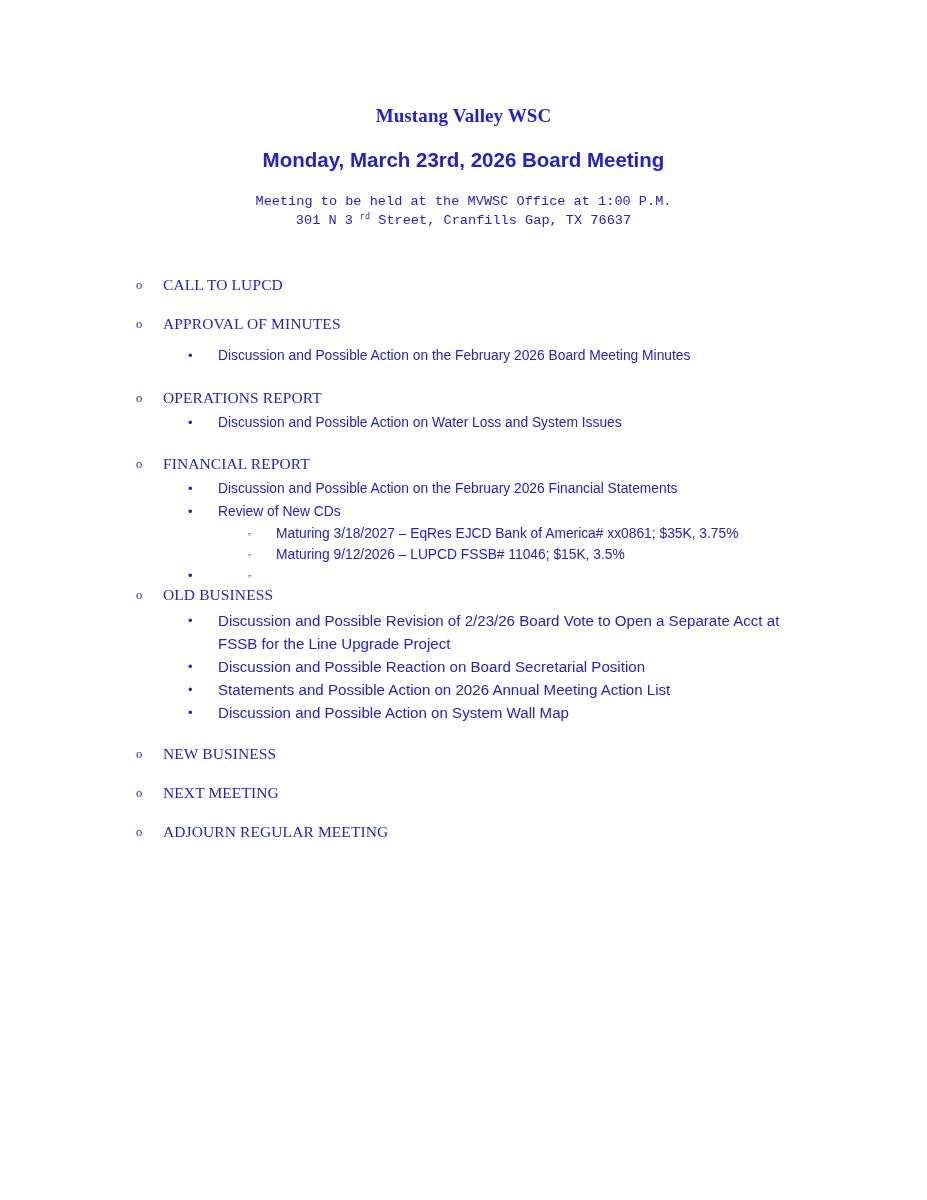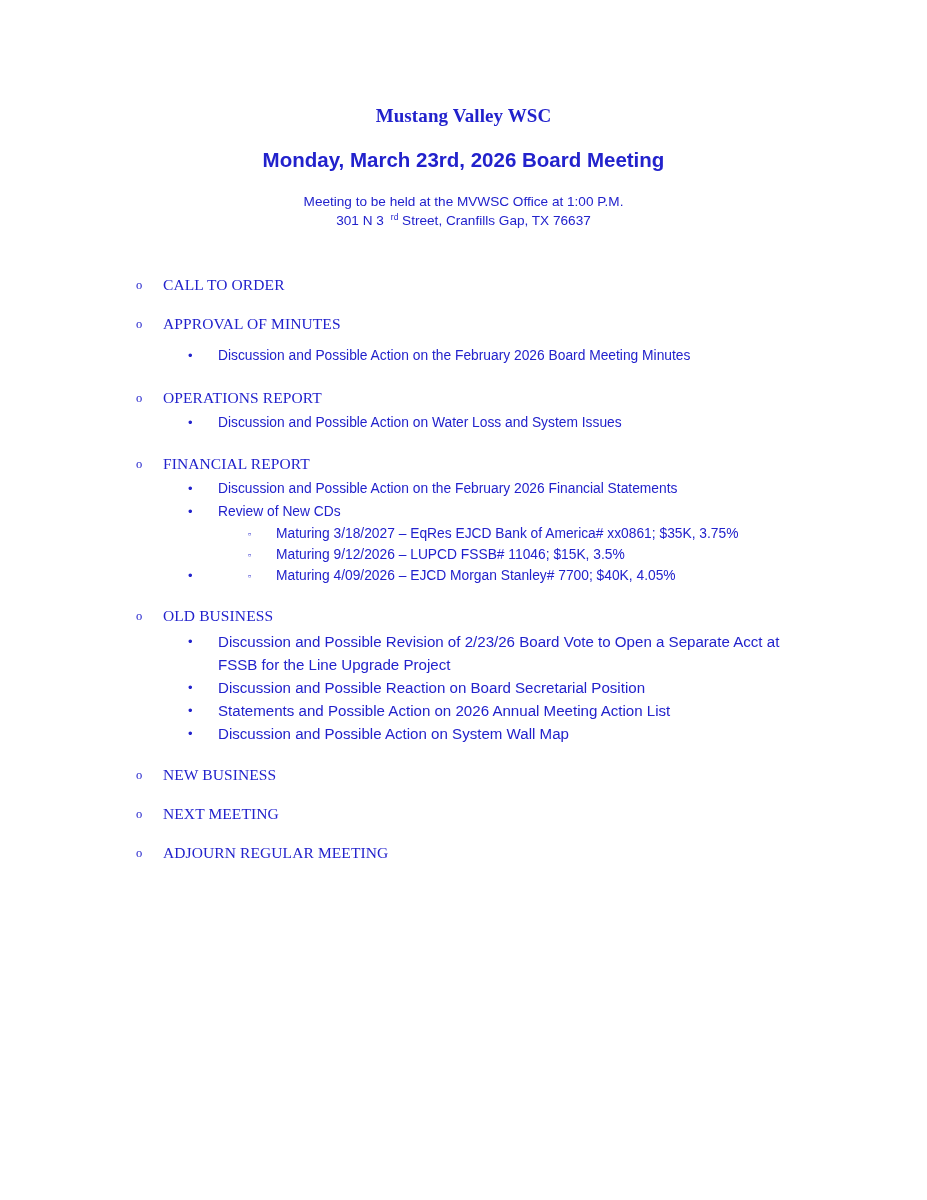--- a/index.html
+++ b/index.html
@@ -41,21 +41,21 @@
     font-family: Liberation Sans, sans-serif;
     font-weight: bold;
     font-size: 20.5px;
     color: #2222cc;
     margin: 0;
     padding-top: 22px;
     line-height: 1.1;
   }
   .meta-block {
     padding-top: 21px;
-    font-family: Liberation Sans, sans-serif;
+    font-family: Liberation Mono, monospace;
     font-size: 13.6px;
     line-height: 19px;
     color: #2222cc;
   }
   .meta-line { margin: 0; }
   sup.ord {
     font-size: 0.62em;
     vertical-align: super;
     line-height: 0;
     margin-left: 7px;
@@ -163,21 +163,21 @@
       <p class="meta-line">Meeting to be held at the MVWSC Office at 1:00 P.M.</p>
       <p class="meta-line"><span>301 N 3</span><sup class="ord">rd</sup><span> Street, Cranfills Gap, TX 76637</span></p>
     </div>
   </div>
 
   <div class="agenda body-top">
 
     <div class="agenda-section">
       <div class="lvl1">
         <span class="marker">o</span>
-        <span>CALL TO ORDER</span>
+        <span>CALL TO LUPCD</span>
       </div>
     </div>
 
     <div class="gap-lg"></div>
 
     <div class="agenda-section">
       <div class="lvl1">
         <span class="marker">o</span>
         <span>APPROVAL OF MINUTES</span>
       </div>
@@ -237,21 +237,20 @@
           </div>
         </div>
 
         <div class="lvl2">
           <span class="marker">•</span>
         </div>
 
         <div class="lvl3-list">
           <div class="lvl3">
             <span class="marker">▫</span>
-            <span>Maturing 4/09/2026 – EJCD Morgan Stanley# 7700; $40K, 4.05%</span>
           </div>
         </div>
 
       </div>
     </div>
 
     <div class="gap-lg"></div>
 
     <div class="agenda-section">
       <div class="lvl1">

